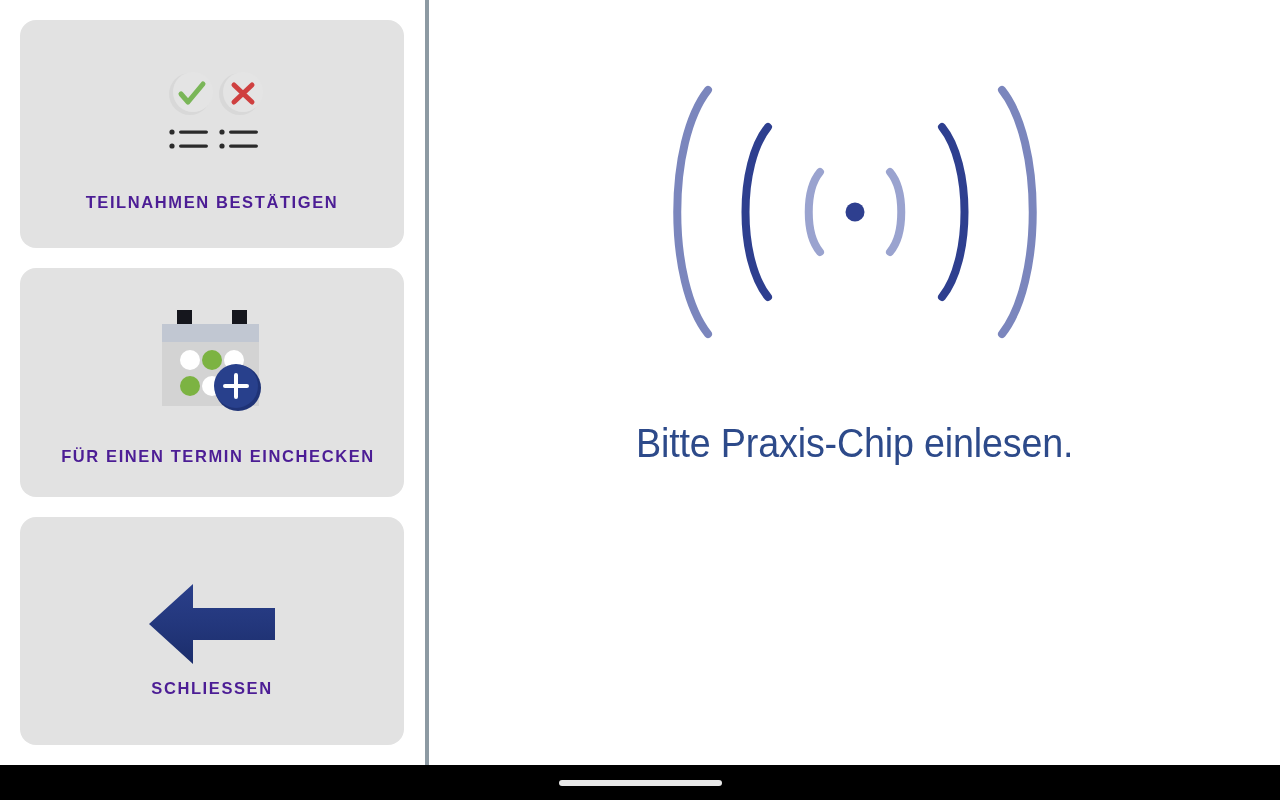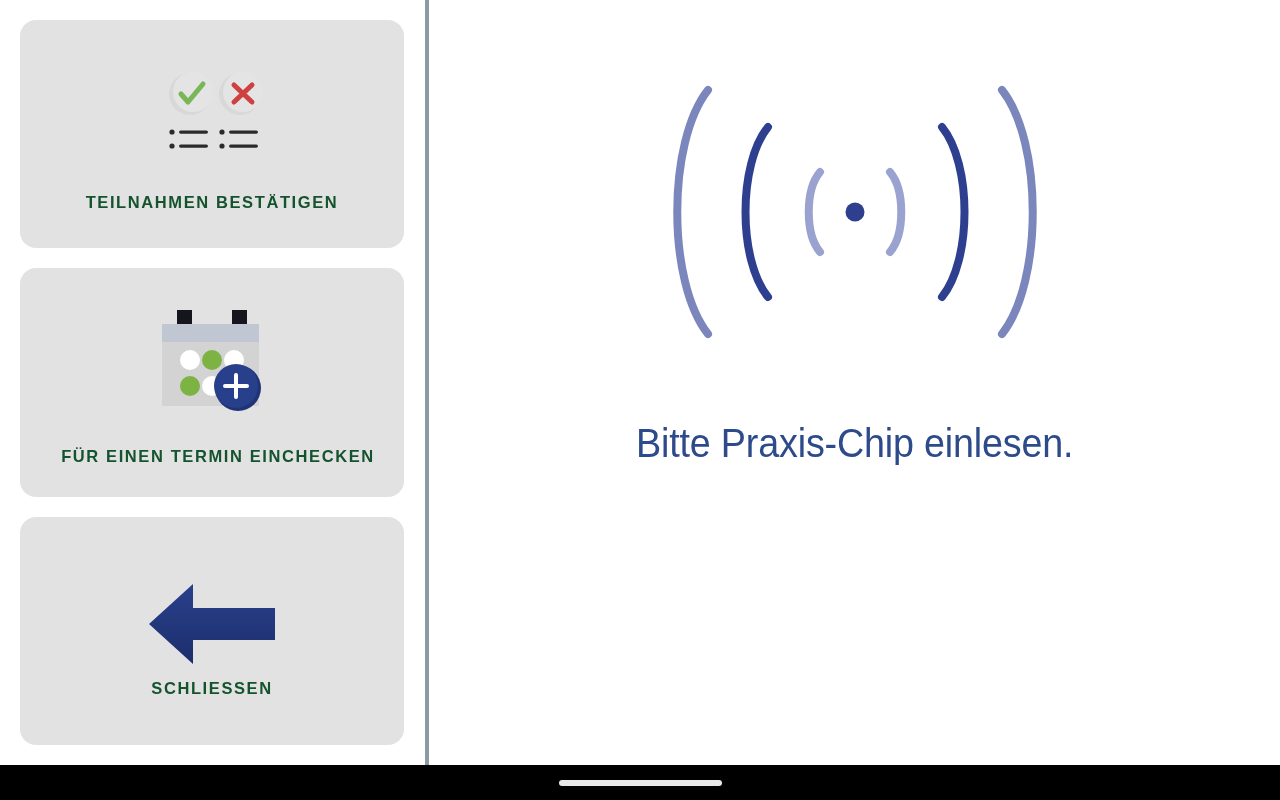--- a/index.html
+++ b/index.html
@@ -54,21 +54,21 @@
     justify-content: center;
     height: 120px;
     width: 100%;
   }
 
   .card-label {
     font-family: "Liberation Sans", sans-serif;
     font-size: 16.5px;
     font-weight: bold;
     letter-spacing: 1.6px;
-    color: #14532d;
+    color: #4c1d95;
     text-transform: uppercase;
     text-align: left;
     white-space: nowrap;
   }
 
   
   .card-1 .card-icon { height: 110px; margin-top: 4px; }
   .card-1 .card-label { margin-top: 22px; }
 
   .card-2 .card-icon { height: 120px; margin-top: 2px; }

